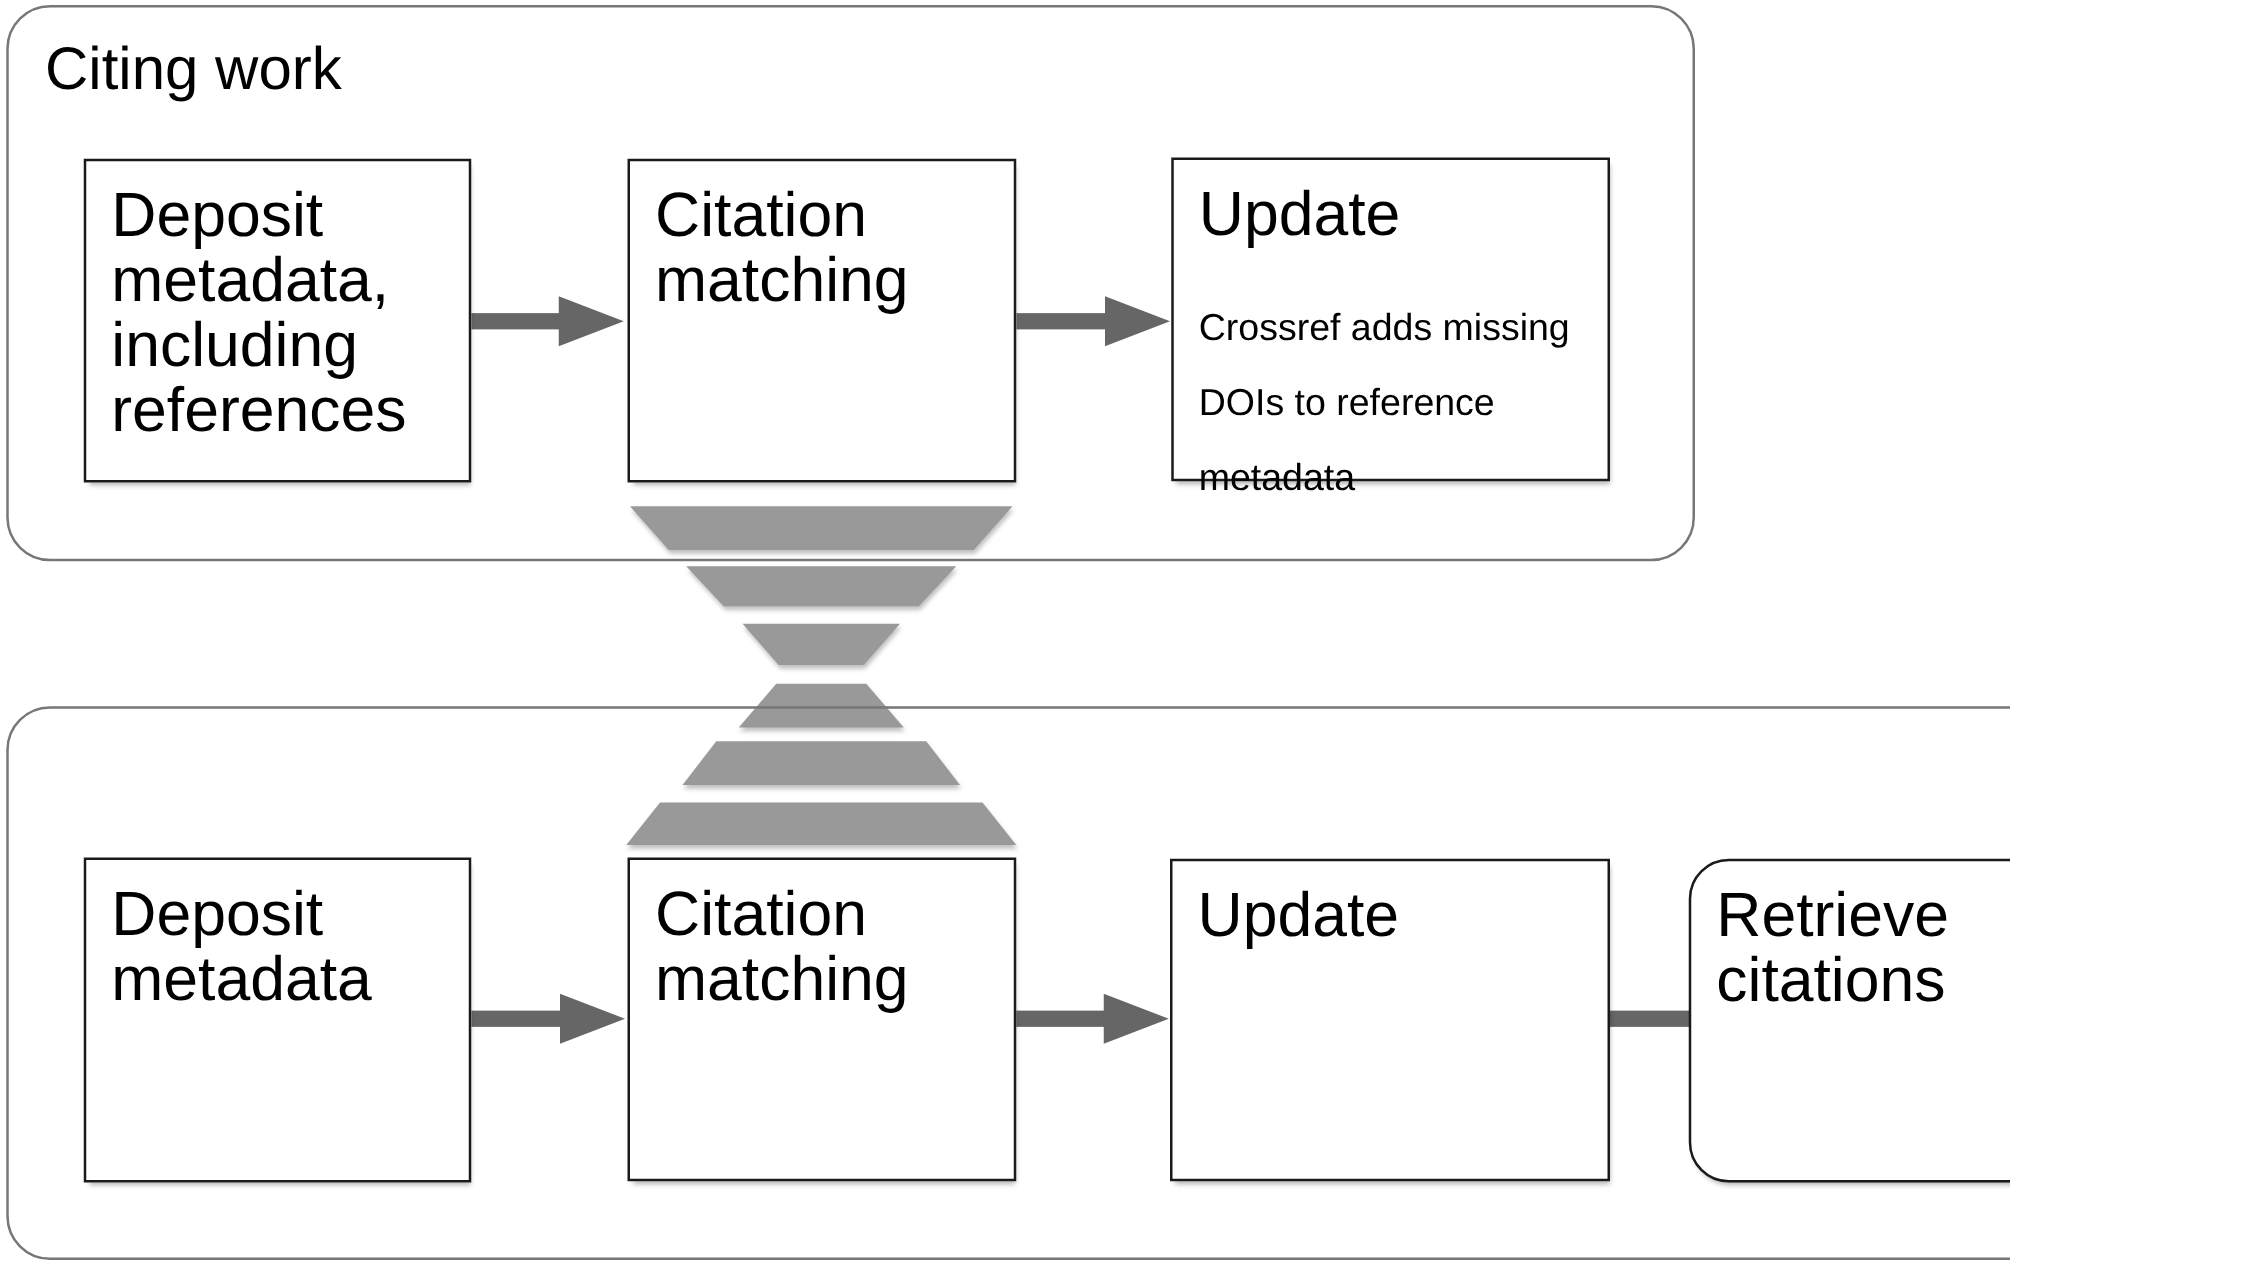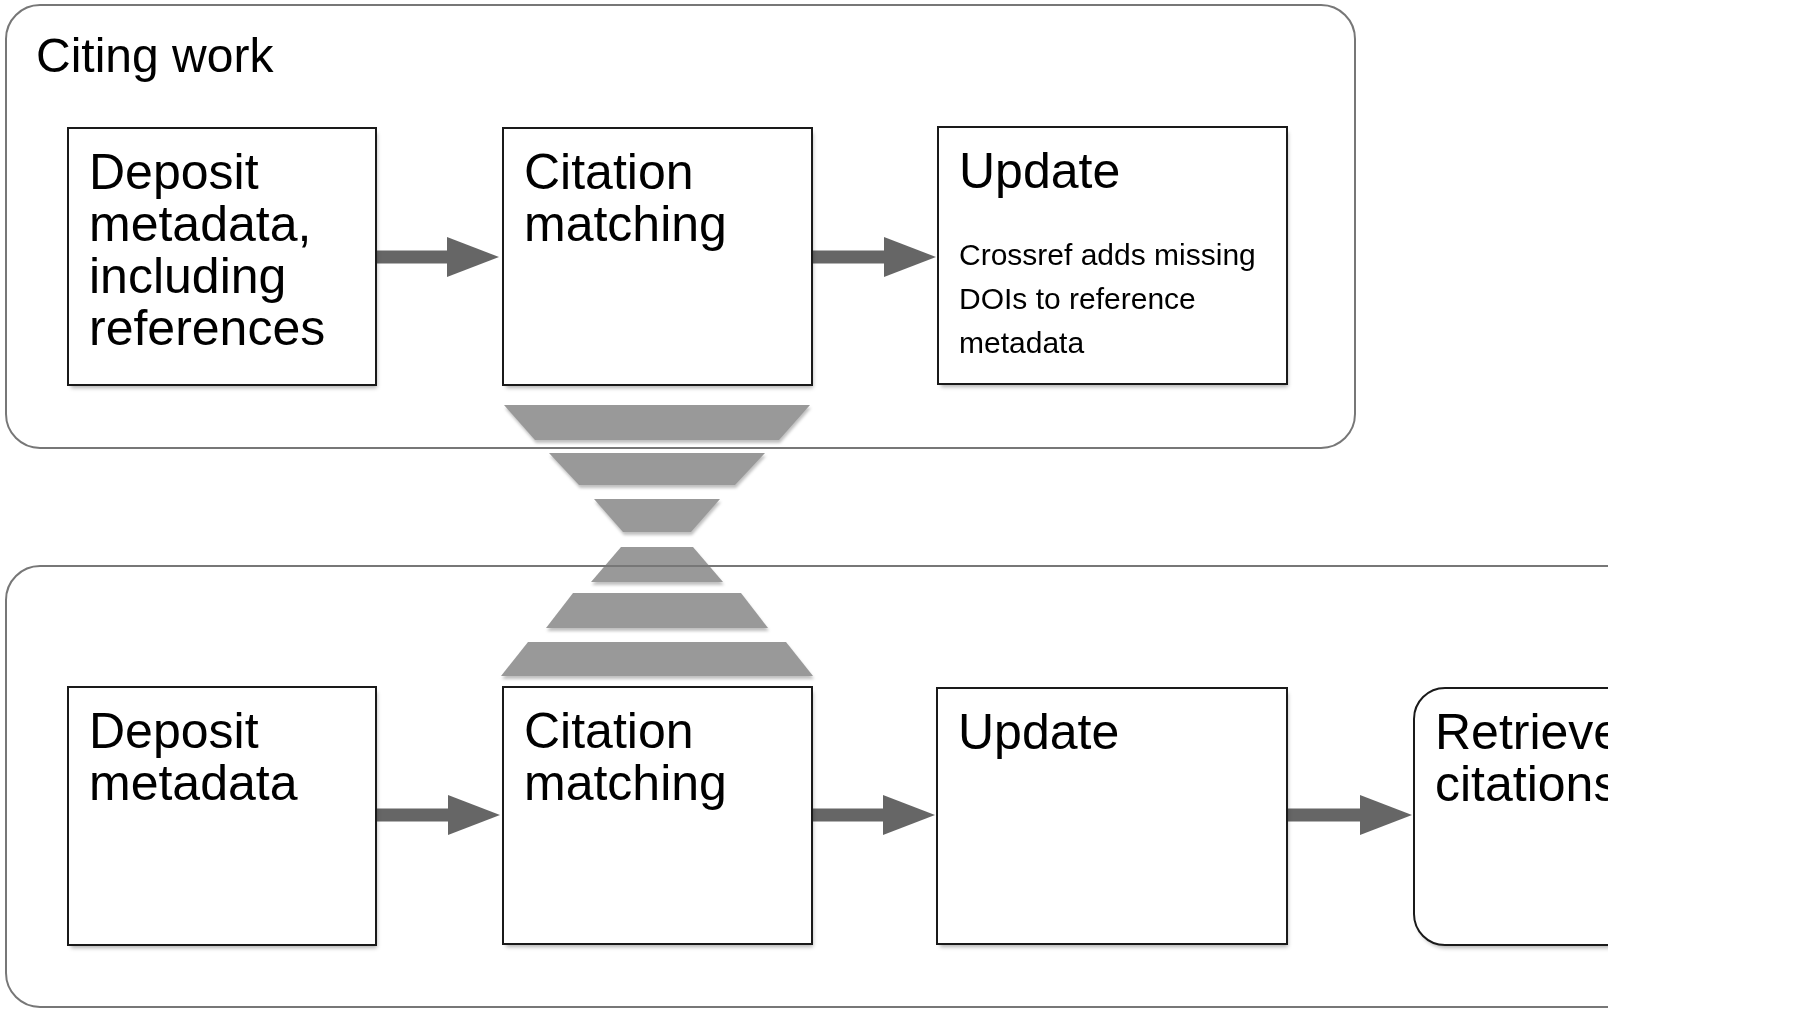--- a/index.html
+++ b/index.html
@@ -17,30 +17,30 @@
     position:absolute;font-size:48px;line-height:1.1;color:#000;z-index:4;white-space:nowrap;
   }
   .label-citing{left:36px;top:30px;}
   .label-cited{left:36px;top:592px;}
   .node{
     position:absolute;background:#ffffff;border:2.5px solid #1a1a1a;
     box-sizing:border-box;z-index:4;padding:17px 20px 0 20px;
     box-shadow:2px 4px 4px -2px rgba(0,0,0,0.3);
   }
   .node .title{font-size:50px;line-height:52px;}
-  .node .body{font-size:30px;line-height:44px;margin-top:36px;}
+  .node .body{font-size:30px;line-height:60px;margin-top:36px;}
   
   .n1{left:67px;top:127px;width:310px;height:259px;}
   .n2{left:502px;top:127px;width:311px;height:259px;}
   .n3{left:937px;top:126px;width:351px;height:259px;}
   
   .n4{left:67px;top:686px;width:310px;height:260px;}
   .n5{left:502px;top:686px;width:311px;height:259px;}
   .n6{left:936px;top:687px;width:352px;height:258px;}
-  .n7{left:1413px;top:687px;width:311px;height:259px;border-radius:32px;}
+  .n7{left:1351px;top:687px;width:311px;height:259px;border-radius:32px;}
   .arrow{position:absolute;z-index:2;height:40px;}
   .arrow .shaft{
     position:absolute;left:0;top:50%;transform:translateY(-50%);
     height:13px;background:#666666;width:calc(100% - 48px);
   }
   .arrow .head{
     position:absolute;right:0;top:50%;transform:translateY(-50%);
     width:0;height:0;border-top:20px solid transparent;
     border-bottom:20px solid transparent;border-left:52px solid #666666;
   }

